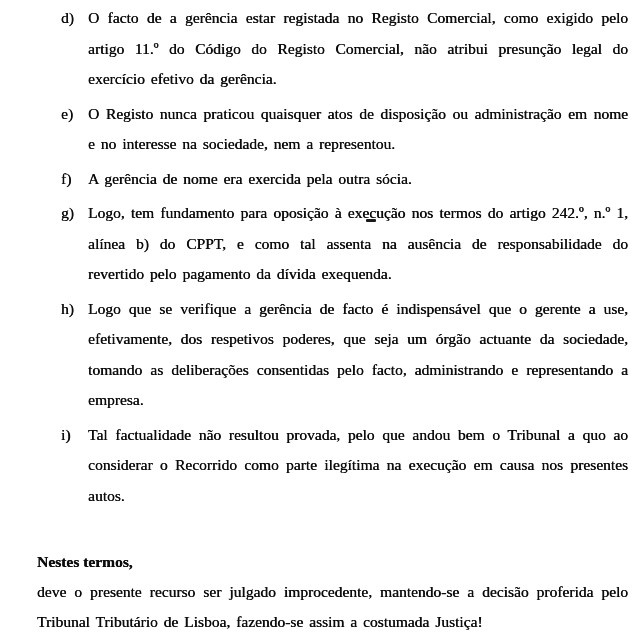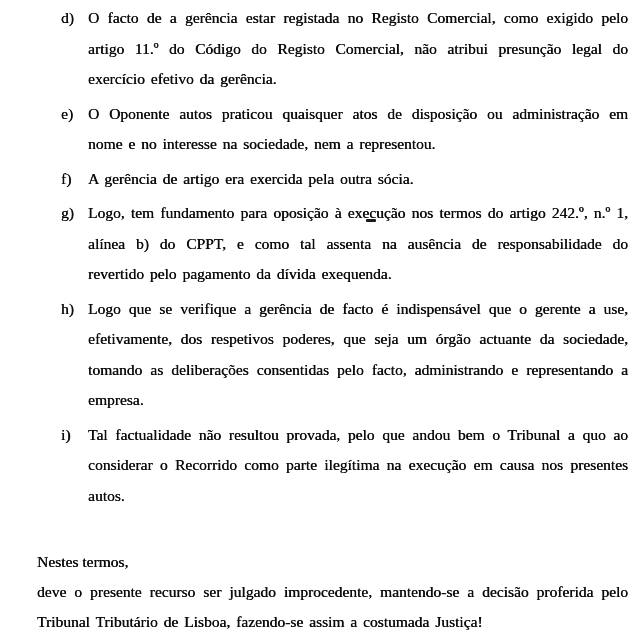--- a/index.html
+++ b/index.html
@@ -38,21 +38,21 @@
     word-spacing: 2px;
     font-family: Liberation Serif, serif;
   }
   .closing {
     margin: 36px 8px 0 37px;
     font-size: 15.5px;
     line-height: 30px;
   }
   .closing .lead {
     margin: 0;
-    font-weight: normal;
+    font-weight: bold;
   }
   .closing .body-par {
     margin: 0;
     text-align: justify;
     word-spacing: 2px;
   }
   .smudge {
     position: absolute;
     left: 366px; top: 219px;
     width: 10px; height: 3px;
@@ -67,26 +67,26 @@
 
   <div class="list">
 
     <div class="item">
       <span class="marker">d)</span>
       <span class="text">O facto de a gerência estar registada no Registo Comercial, como exigido pelo artigo 11.º do Código do Registo Comercial, não atribui presunção legal do exercício efetivo da gerência.</span>
     </div>
 
     <div class="item">
       <span class="marker">e)</span>
-      <span class="text">O Oponente autos praticou quaisquer atos de disposição ou administração em nome e no interesse na sociedade, nem a representou.</span>
+      <span class="text">O Registo nunca praticou quaisquer atos de disposição ou administração em nome e no interesse na sociedade, nem a representou.</span>
     </div>
 
     <div class="item">
       <span class="marker">f)</span>
-      <span class="text">A gerência de artigo era exercida pela outra sócia.</span>
+      <span class="text">A gerência de nome era exercida pela outra sócia.</span>
     </div>
 
     <div class="item">
       <span class="marker">g)</span>
       <span class="text">Logo, tem fundamento para oposição à execução nos termos do artigo 242.º, n.º 1, alínea b) do CPPT, e como tal assenta na ausência de responsabilidade do revertido pelo pagamento da dívida exequenda.</span>
     </div>
 
     <div class="item">
       <span class="marker">h)</span>
       <span class="text">Logo que se verifique a gerência de facto é indispensável que o gerente a use, efetivamente, dos respetivos poderes, que seja um órgão actuante da sociedade, tomando as deliberações consentidas pelo facto, administrando e representando a empresa.</span>

